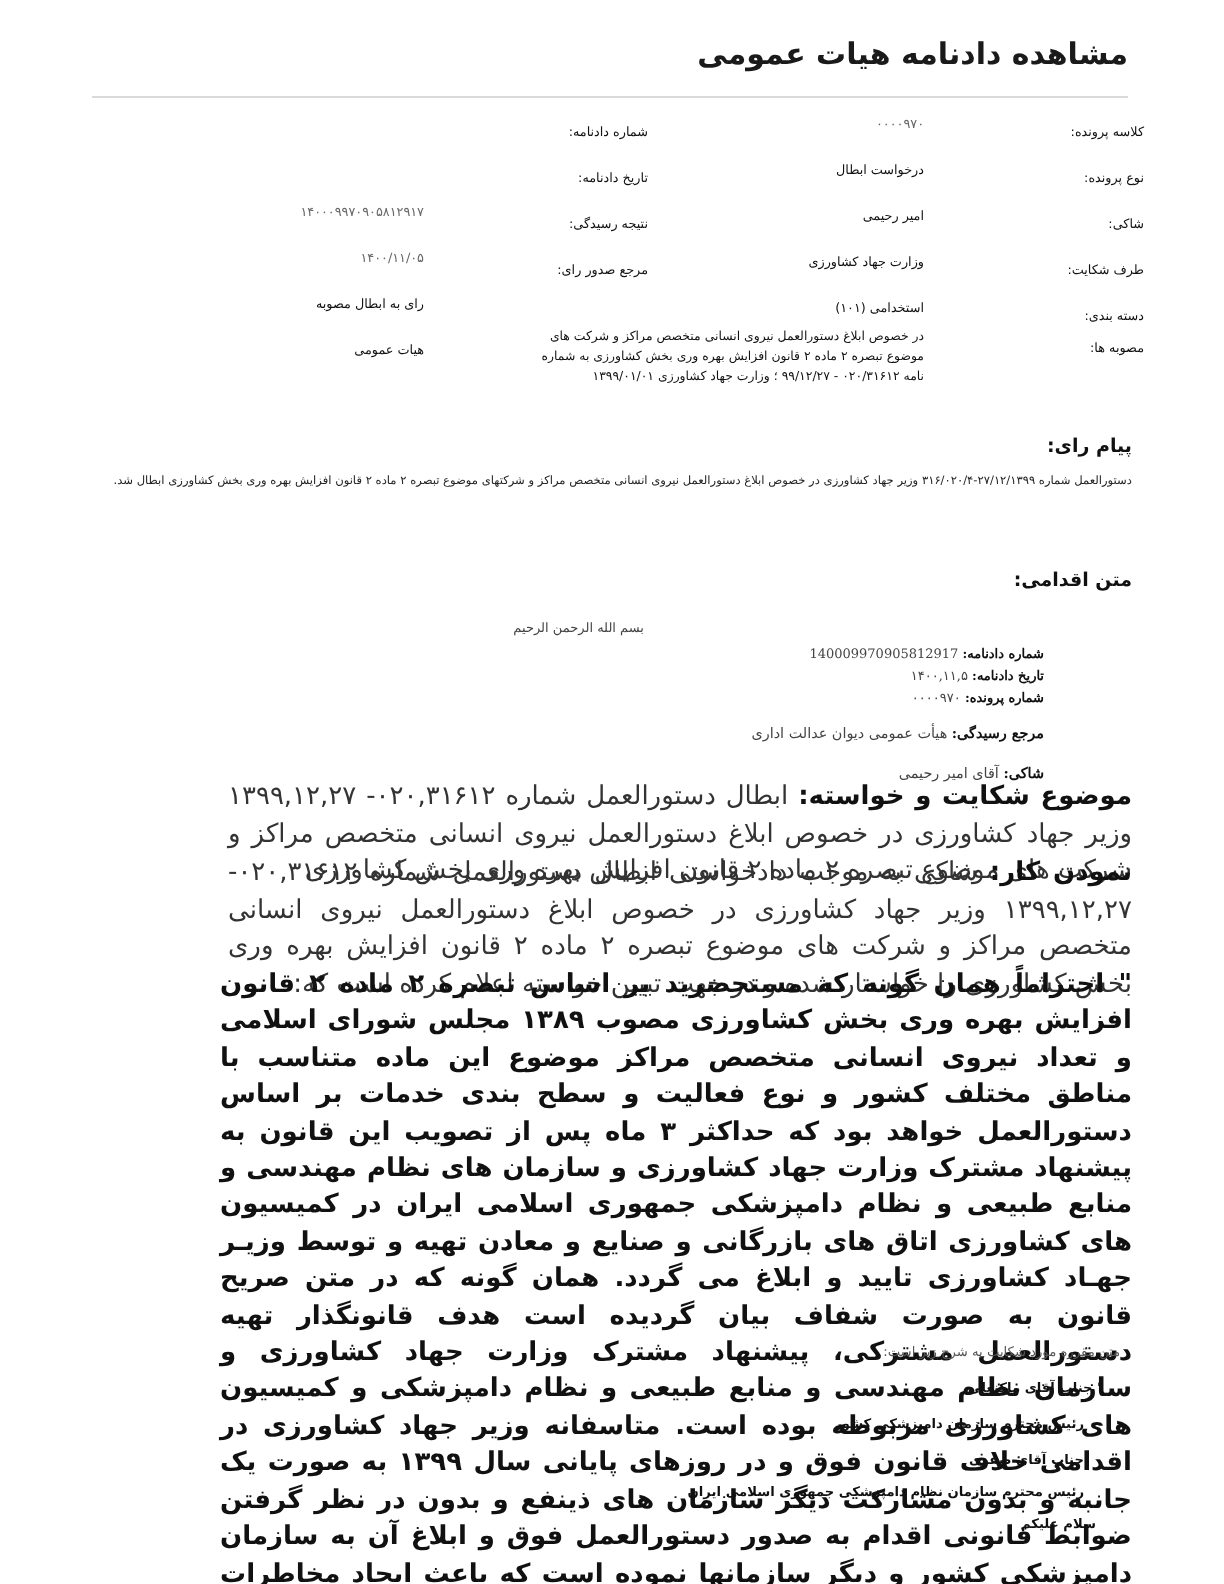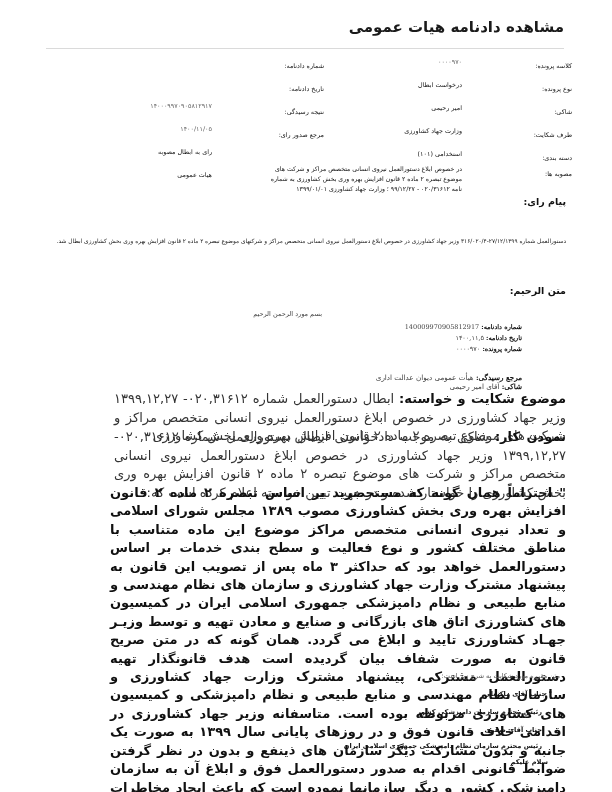--- a/index.html
+++ b/index.html
@@ -74,41 +74,41 @@
     <span class="lbl lbl-r">دسته بندی:</span>
     <span class="val val-r">استخدامی (۱۰۱)</span>
   </div>
 </div>
 
 <div class="mosavabe">
   <span class="lbl">مصوبه ها:</span>
   <div class="val">در خصوص ابلاغ دستورالعمل نیروی انسانی متخصص مراکز و شرکت های موضوع تبصره ۲ ماده ۲ قانون افزایش بهره وری بخش کشاورزی به شماره نامه ۰۲۰/۳۱۶۱۲ - ۹۹/۱۲/۲۷ ؛ وزارت جهاد کشاورزی ۱۳۹۹/۰۱/۰۱</div>
 </div>
 
-<div class="section-heading" style="top:196px;text-align:center;">پیام رای:</div>
+<div class="section-heading" style="top:218px;text-align:center;">پیام رای:</div>
 <div class="vote-text">دستورالعمل شماره ۲۷/۱۲/۱۳۹۹-۳۱۶/۰۲۰/۴ وزیر جهاد کشاورزی در خصوص ابلاغ دستورالعمل نیروی انسانی متخصص مراکز و شرکتهای موضوع تبصره ۲ ماده ۲ قانون افزایش بهره وری بخش کشاورزی ابطال شد.</div>
 
-<div class="section-heading" style="top:285px;">متن الرحیم:</div>
+<div class="section-heading" style="top:285px;">متن اقدامی:</div>
 
 <div class="doc">
-  <div class="bismillah">بسم مورد الرحمن الرحیم</div>
+  <div class="bismillah">بسم الله الرحمن الرحیم</div>
 
   <div class="kv" style="top:13px;">
     <b>شماره دادنامه:</b>
     <span class="v">140009970905812917</span>
   </div>
   <div class="kv" style="top:24px;">
     <b>تاریخ دادنامه:</b>
     <span class="v">۱۴۰۰,۱۱,۵</span>
   </div>
   <div class="kv" style="top:35px;">
     <b>شماره پرونده:</b>
     <span class="v">۰۰۰۰۹۷۰</span>
   </div>
-  <div class="kv big" style="top:52px;margin-top:11px;">
+  <div class="kv big" style="top:52px;">
     <b>مرجع رسیدگی:</b>
     <span class="v">هیأت عمومی دیوان عدالت اداری</span>
   </div>
   <div class="kv big" style="top:72px;">
     <b>شاکی:</b>
     <span class="v">آقای امیر رحیمی</span>
   </div>
 </div>
 
 <div class="para" style="top:390px; right:46px; width:452px;">

